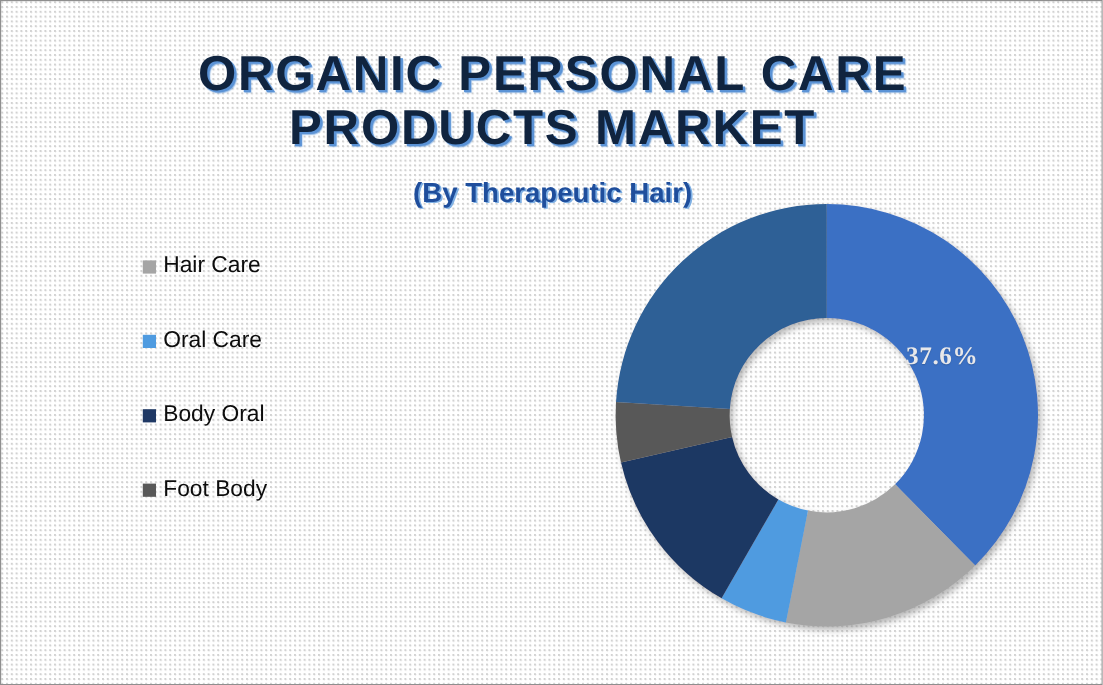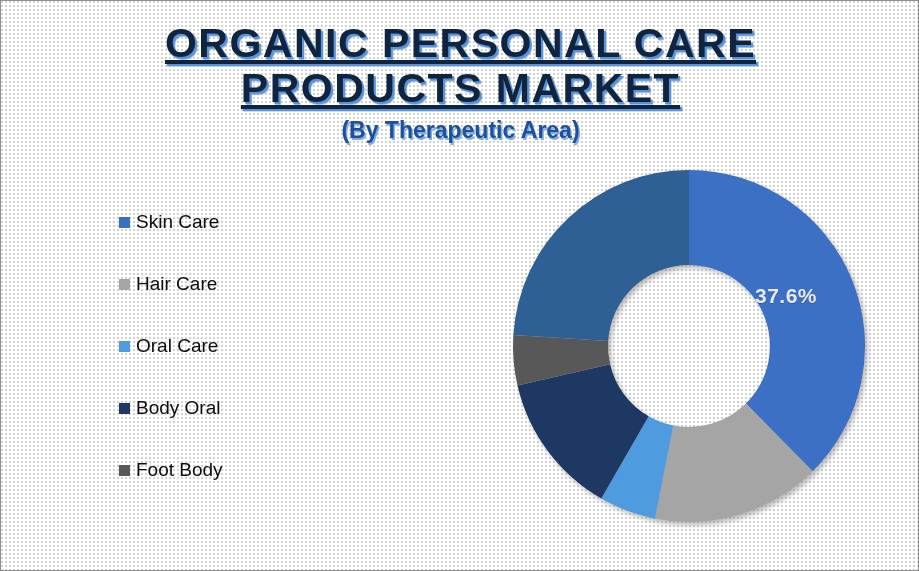--- a/index.html
+++ b/index.html
@@ -34,22 +34,21 @@
     font-family: "Liberation Sans", sans-serif;
     font-size: 41px;
     font-weight: bold;
     line-height: 45px;
     letter-spacing: 1.5px;
     color: #10243f;
     text-shadow:
       2px 2px 0 #5b93d6,
       2.5px 2.5px 1px rgba(91,147,214,0.65);
     white-space: pre-line;
-    margin: 0;
-    text-decoration: underline;
+    margin: 18px;
   }
   #chart-subtitle {
     margin: 6px 0 0 0;
     font-family: "Liberation Sans", sans-serif;
     font-size: 23px;
     font-weight: bold;
     color: #1f4e9c;
     text-shadow: 1.5px 1.5px 0 #7fb0e4;
   }
 
@@ -90,45 +89,41 @@
   #donut-svg {
     display: block;
     width: 376px;
     height: 376px;
     overflow: visible;
   }
   #pct-label {
     position: absolute;
     left: 254px;
     top: 126px;
-    font-family: Liberation Sans, sans-serif;
+    font-family: Liberation Serif, serif;
     font-size: 21px;
     font-weight: bold;
     color: #e8e8ea;
     letter-spacing: 0.5px;
     white-space: nowrap;
     text-shadow: 0 1px 1px rgba(0,0,0,0.18);
   }
 </style>
 </head>
 <body>
 
 <div id="root">
 
   <div id="title-block">
     <div id="chart-title">ORGANIC PERSONAL CARE
 PRODUCTS MARKET</div>
-    <div id="chart-subtitle">(By Therapeutic Area)</div>
+    <div id="chart-subtitle">(By Therapeutic Hair)</div>
   </div>
 
   <div id="legend">
-      <div class="legend-item">
-        <span class="legend-swatch" style="background: rgb(59, 111, 196);"></span>
-        <span class="legend-label">Skin Care</span>
-      </div>
       <div class="legend-item">
         <span class="legend-swatch" style="background: rgb(165, 165, 165);"></span>
         <span class="legend-label">Hair Care</span>
       </div>
       <div class="legend-item">
         <span class="legend-swatch" style="background: rgb(79, 155, 224);"></span>
         <span class="legend-label">Oral Care</span>
       </div>
       <div class="legend-item">
         <span class="legend-swatch" style="background: rgb(31, 56, 100);"></span>

